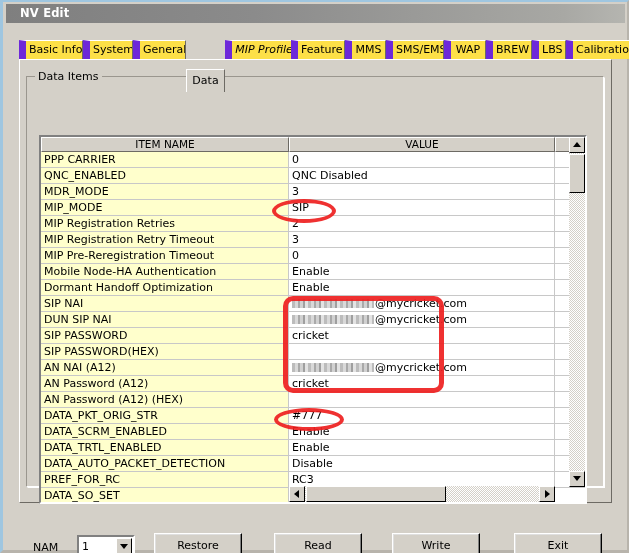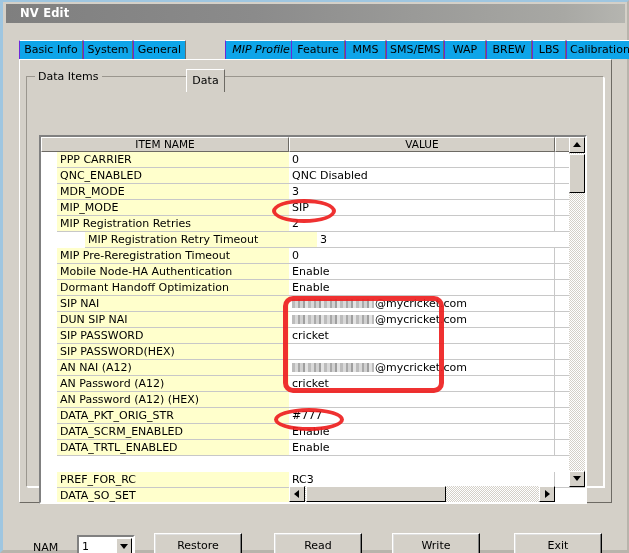--- a/index.html
+++ b/index.html
@@ -63,23 +63,23 @@
     position: absolute;
     left: 13px; top: 13px;
     width: 593px;
     height: 24px;
   }
   .tab {
     position: absolute;
     top: 4px;
     height: 19px;
     line-height: 18px;
-    background: #0ea5e9;
+    background: #fde047;
     border-top: 1px solid #ffffff;
-    border-left: 1px solid #6d28d9;
+    border-left: 7px solid #6d28d9;
     border-right: 1px solid #6d6a64;
     border-bottom: none;
     text-align: center;
     box-sizing: border-box;
     font-size: 11px;
     white-space: nowrap;
     color: #000;
     padding: 0 3px;
     overflow: hidden;
   }
@@ -197,21 +197,21 @@
     line-height: 15px;
     box-sizing: border-box;
     border-bottom: 1px solid #c8c8c8;
     border-right: 1px solid #c8c8c8;
     padding-left: 3px;
     font-size: 11px;
     overflow: hidden;
     white-space: nowrap;
     color: #000;
   }
-  .c-name  { left: 16px;   width: 248px; background: #ffffcc; }
+  .c-name  { left: 0px;   width: 248px; background: #ffffcc; }
   .c-value { left: 248px; width: 266px; background: #ffffff; }
   .c-extra { left: 514px; width: 34px;  background: #ffffff; }
 
   
   .redact {
     display: inline-block;
     height: 9px;
     width: 82px;
     vertical-align: -1px;
     margin-right: 1px;
@@ -444,21 +444,21 @@
           <div class="row" style="top: 48px;">
             <div class="c-name">MIP_MODE</div>
             <div class="c-value">SIP</div>
             <div class="c-extra"></div>
           </div>
           <div class="row" style="top: 64px;">
             <div class="c-name">MIP Registration Retries</div>
             <div class="c-value">2</div>
             <div class="c-extra"></div>
           </div>
-          <div class="row" style="top: 80px; margin-left: 28px;">
+          <div class="row" style="top: 80px;">
             <div class="c-name">MIP Registration Retry Timeout</div>
             <div class="c-value">3</div>
             <div class="c-extra"></div>
           </div>
           <div class="row" style="top: 96px;">
             <div class="c-name">MIP Pre-Reregistration Timeout</div>
             <div class="c-value">0</div>
             <div class="c-extra"></div>
           </div>
           <div class="row" style="top: 112px;">
@@ -512,20 +512,25 @@
             <div class="c-extra"></div>
           </div>
           <div class="row" style="top: 272px;">
             <div class="c-name">DATA_SCRM_ENABLED</div>
             <div class="c-value">Enable</div>
             <div class="c-extra"></div>
           </div>
           <div class="row" style="top: 288px;">
             <div class="c-name">DATA_TRTL_ENABLED</div>
             <div class="c-value">Enable</div>
+            <div class="c-extra"></div>
+          </div>
+          <div class="row" style="top: 304px;">
+            <div class="c-name">DATA_AUTO_PACKET_DETECTION</div>
+            <div class="c-value">Disable</div>
             <div class="c-extra"></div>
           </div>
           <div class="row" style="top: 320px;">
             <div class="c-name">PREF_FOR_RC</div>
             <div class="c-value">RC3</div>
             <div class="c-extra"></div>
           </div>
           <div class="row" style="top: 336px;">
             <div class="c-name">DATA_SO_SET</div>
             <div class="c-value"></div>

